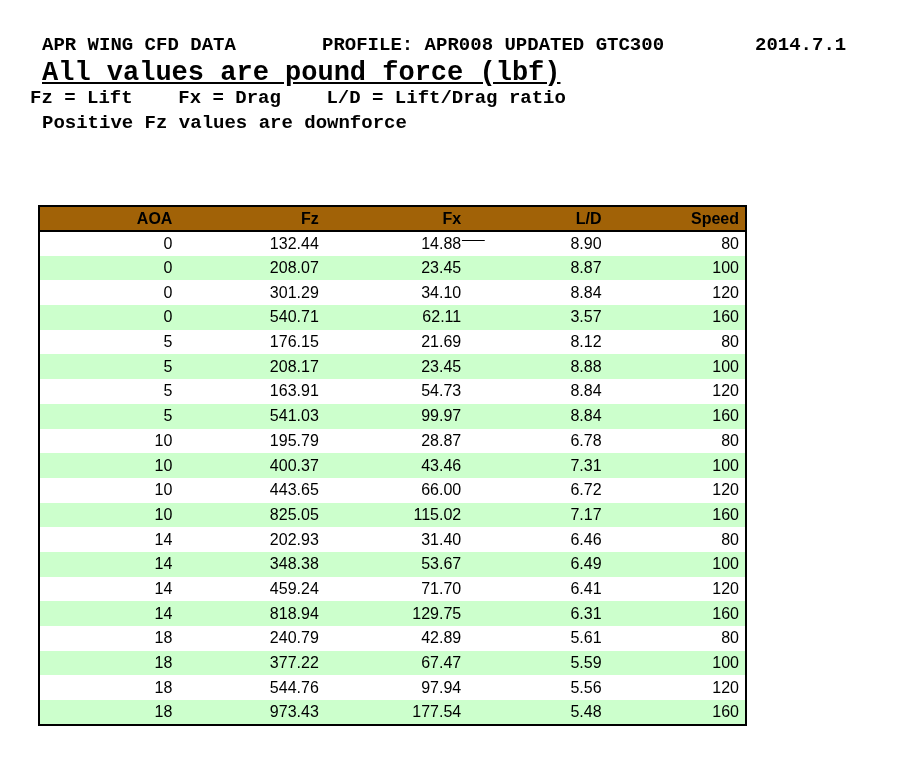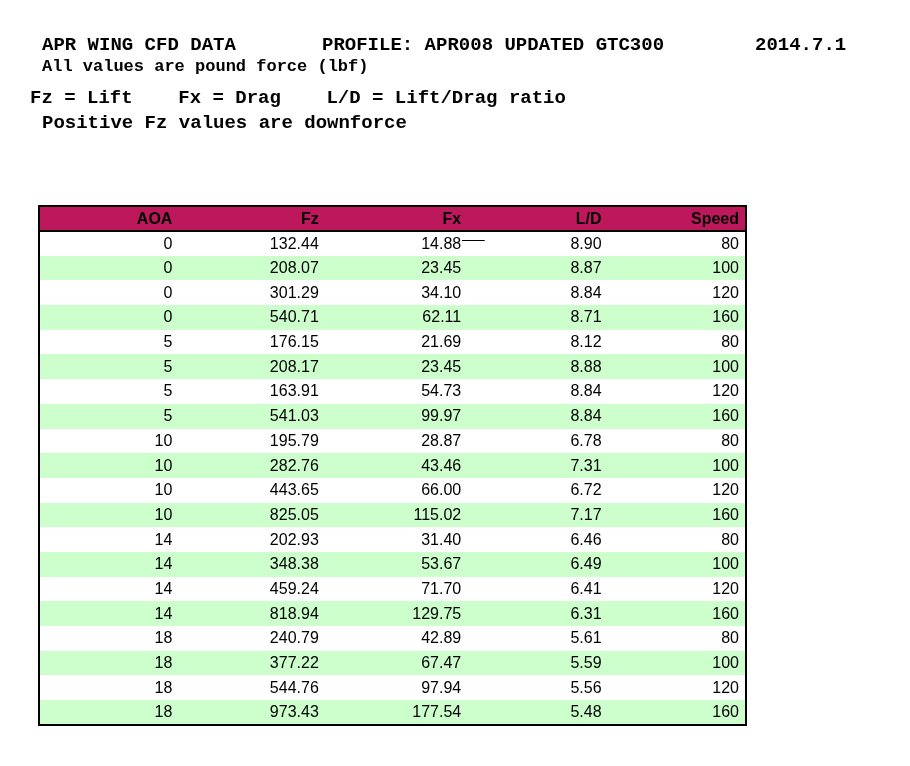--- a/index.html
+++ b/index.html
@@ -22,23 +22,24 @@
     line-height: 1.2;
   }
   .title-line span { position: absolute; top: 0; white-space: pre; }
   .title-line .seg-title   { left: 0; }
   .title-line .seg-profile { left: 280px; }
   .title-line .seg-date    { left: 713px; }
   .units-note {
     position: absolute;
     top: 57px; left: 42px;
     font-weight: bold;
-    font-size: 17px;
-    line-height: 1.2;
-    white-space: pre;
+    font-size: 27px;
+    line-height: 1.2;
+    white-space: pre;
+    text-decoration: underline;
   }
   .legend-note {
     position: absolute;
     top: 87px; left: 30px;
     font-weight: bold;
     font-size: 19px;
     line-height: 1.2;
     white-space: pre;
   }
   .downforce-note {
@@ -68,21 +69,21 @@
     font-family: "Liberation Sans", "DejaVu Sans", sans-serif;
     font-size: 16px;
     border: 2px solid #000000;
   }
   table.cfd th {
     font-weight: bold;
     text-align: right;
     height: 25px;
     padding: 0 6px 0 0;
     border-bottom: 2px solid #000000;
-    background: #be185d;
+    background: #a16207;
   }
   table.cfd td {
     text-align: right;
     height: 24.7px;
     padding: 0 6px 0 0;
     white-space: nowrap;
   }
   table.cfd tbody tr:nth-child(even) { background: var(--stripe, #CCFFCC); }
 </style>
 </head>
@@ -142,21 +143,21 @@
           <td>0</td>
           <td>301.29</td>
           <td>34.10</td>
           <td>8.84</td>
           <td>120</td>
         </tr>
         <tr>
           <td>0</td>
           <td>540.71</td>
           <td>62.11</td>
-          <td>8.71</td>
+          <td>3.57</td>
           <td>160</td>
         </tr>
         <tr>
           <td>5</td>
           <td>176.15</td>
           <td>21.69</td>
           <td>8.12</td>
           <td>80</td>
         </tr>
         <tr>
@@ -182,21 +183,21 @@
         </tr>
         <tr>
           <td>10</td>
           <td>195.79</td>
           <td>28.87</td>
           <td>6.78</td>
           <td>80</td>
         </tr>
         <tr>
           <td>10</td>
-          <td>282.76</td>
+          <td>400.37</td>
           <td>43.46</td>
           <td>7.31</td>
           <td>100</td>
         </tr>
         <tr>
           <td>10</td>
           <td>443.65</td>
           <td>66.00</td>
           <td>6.72</td>
           <td>120</td>

